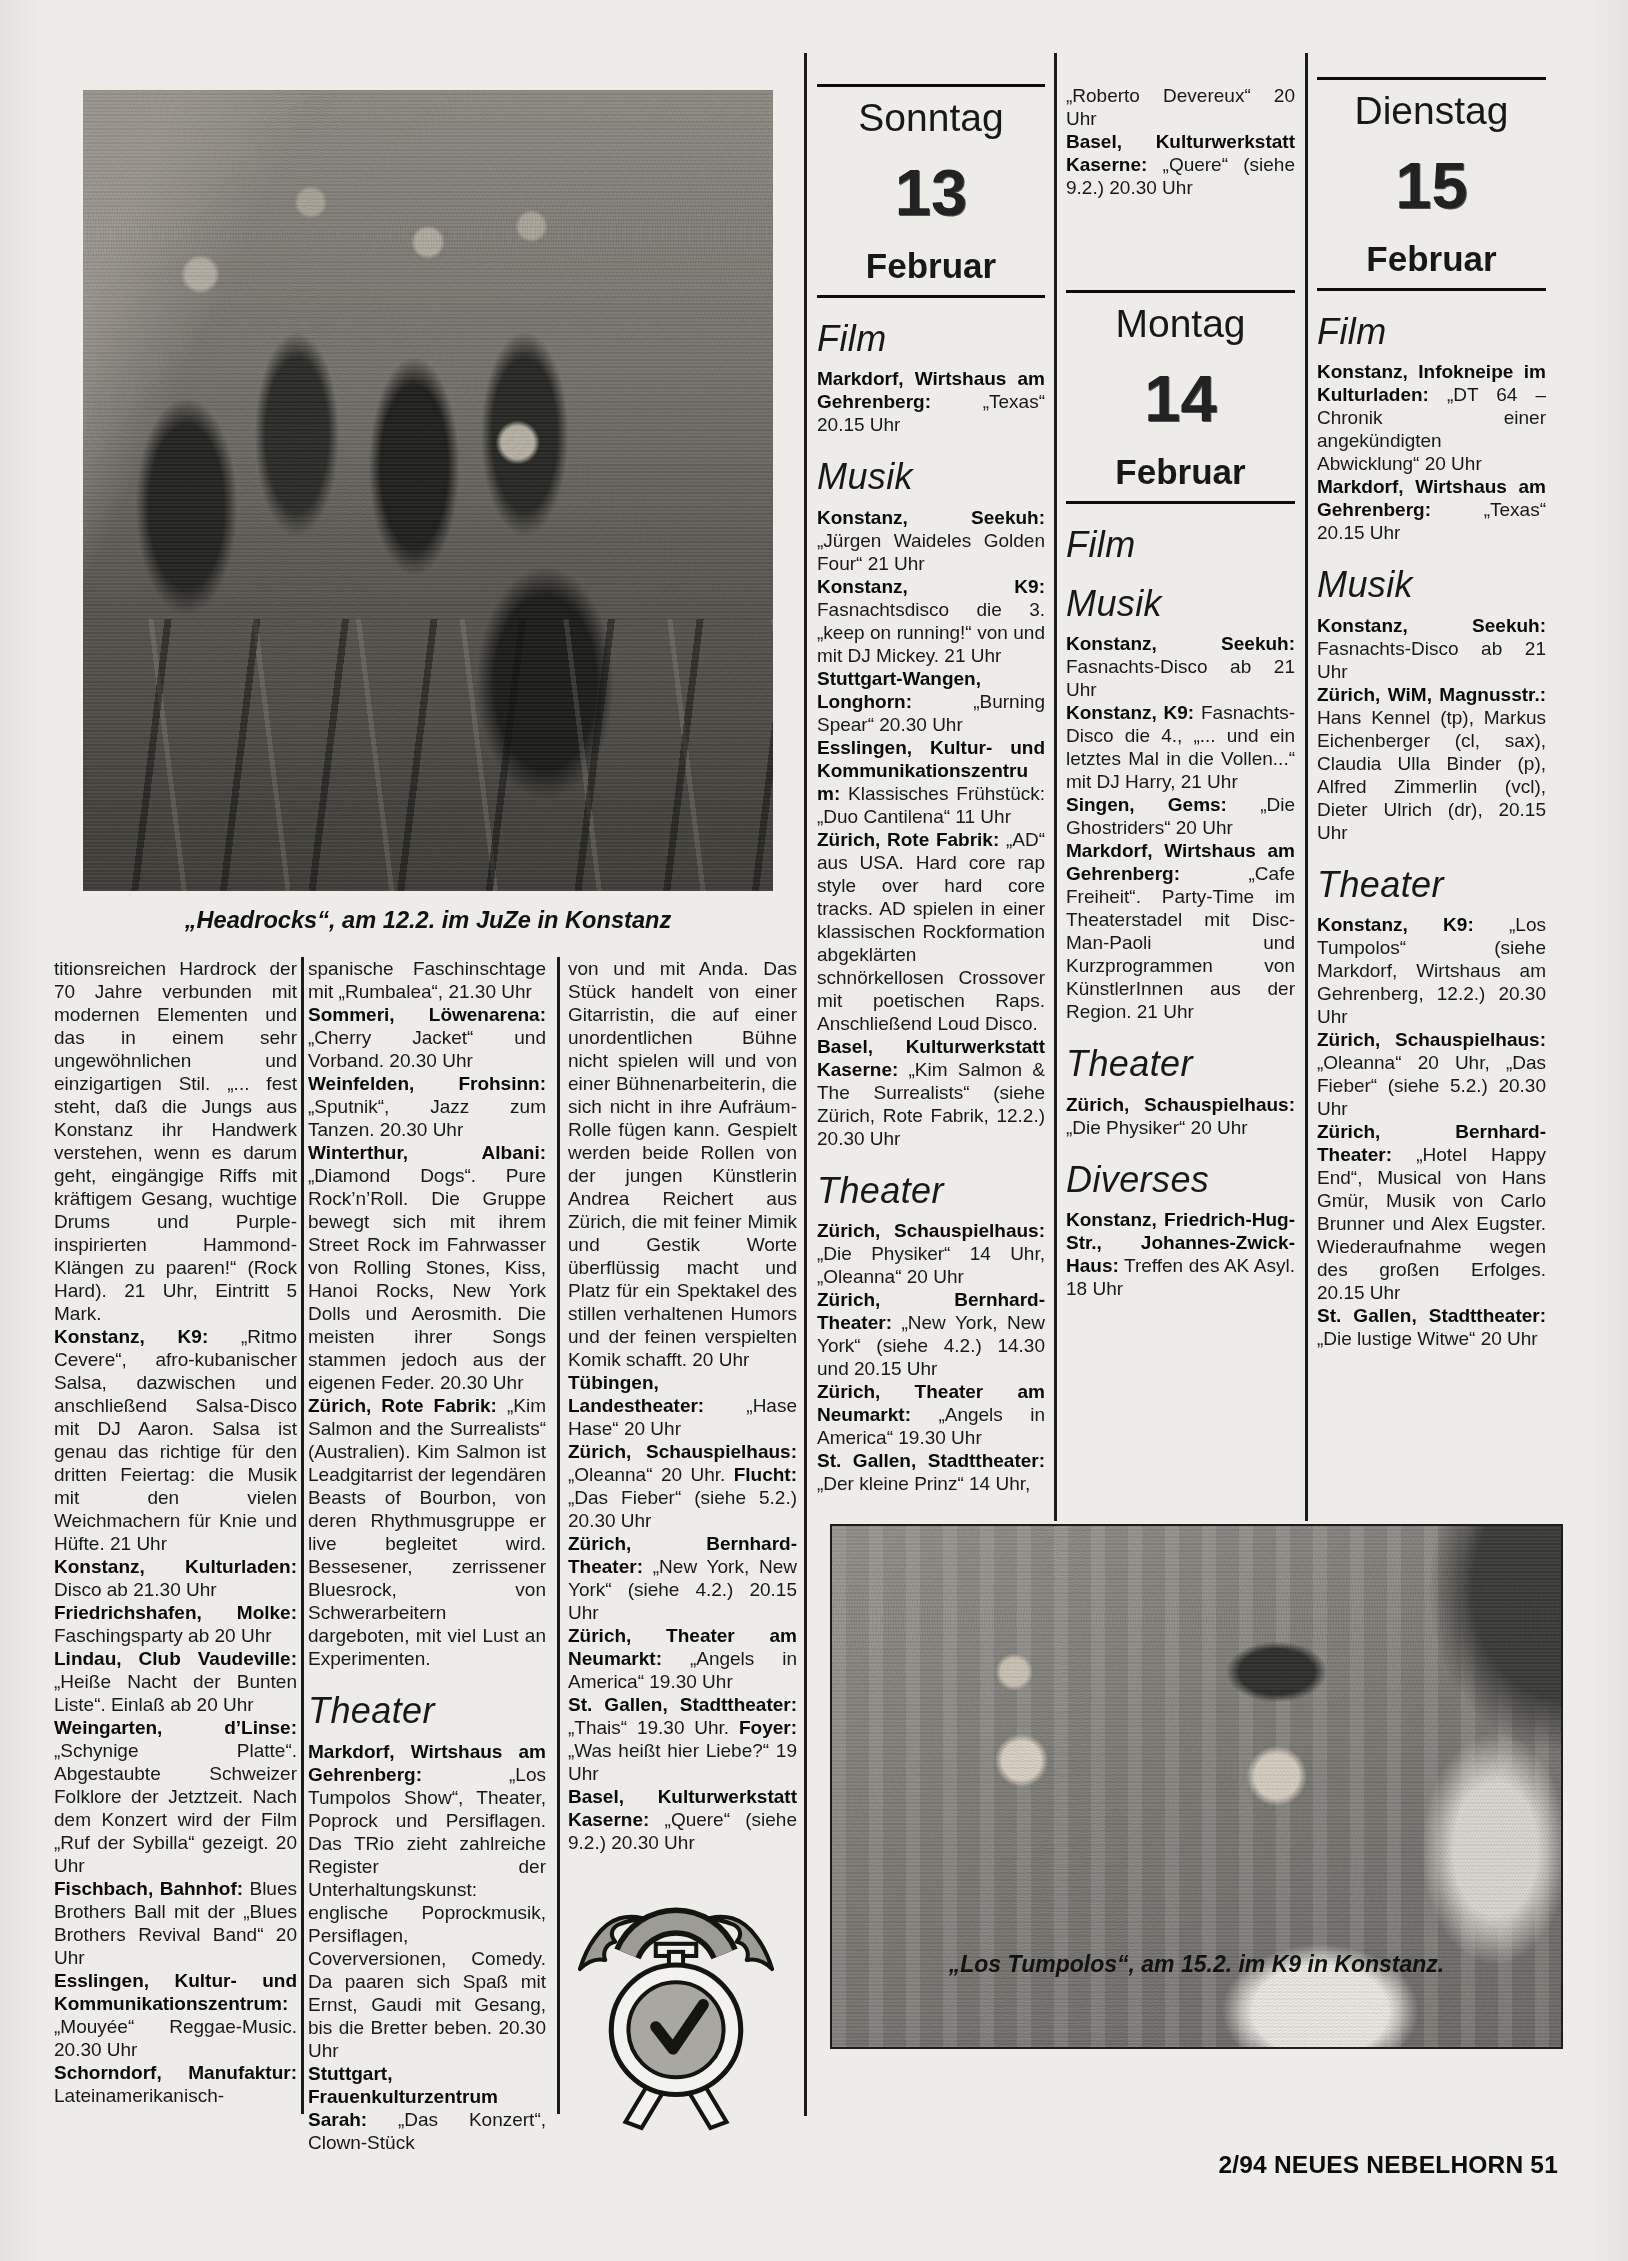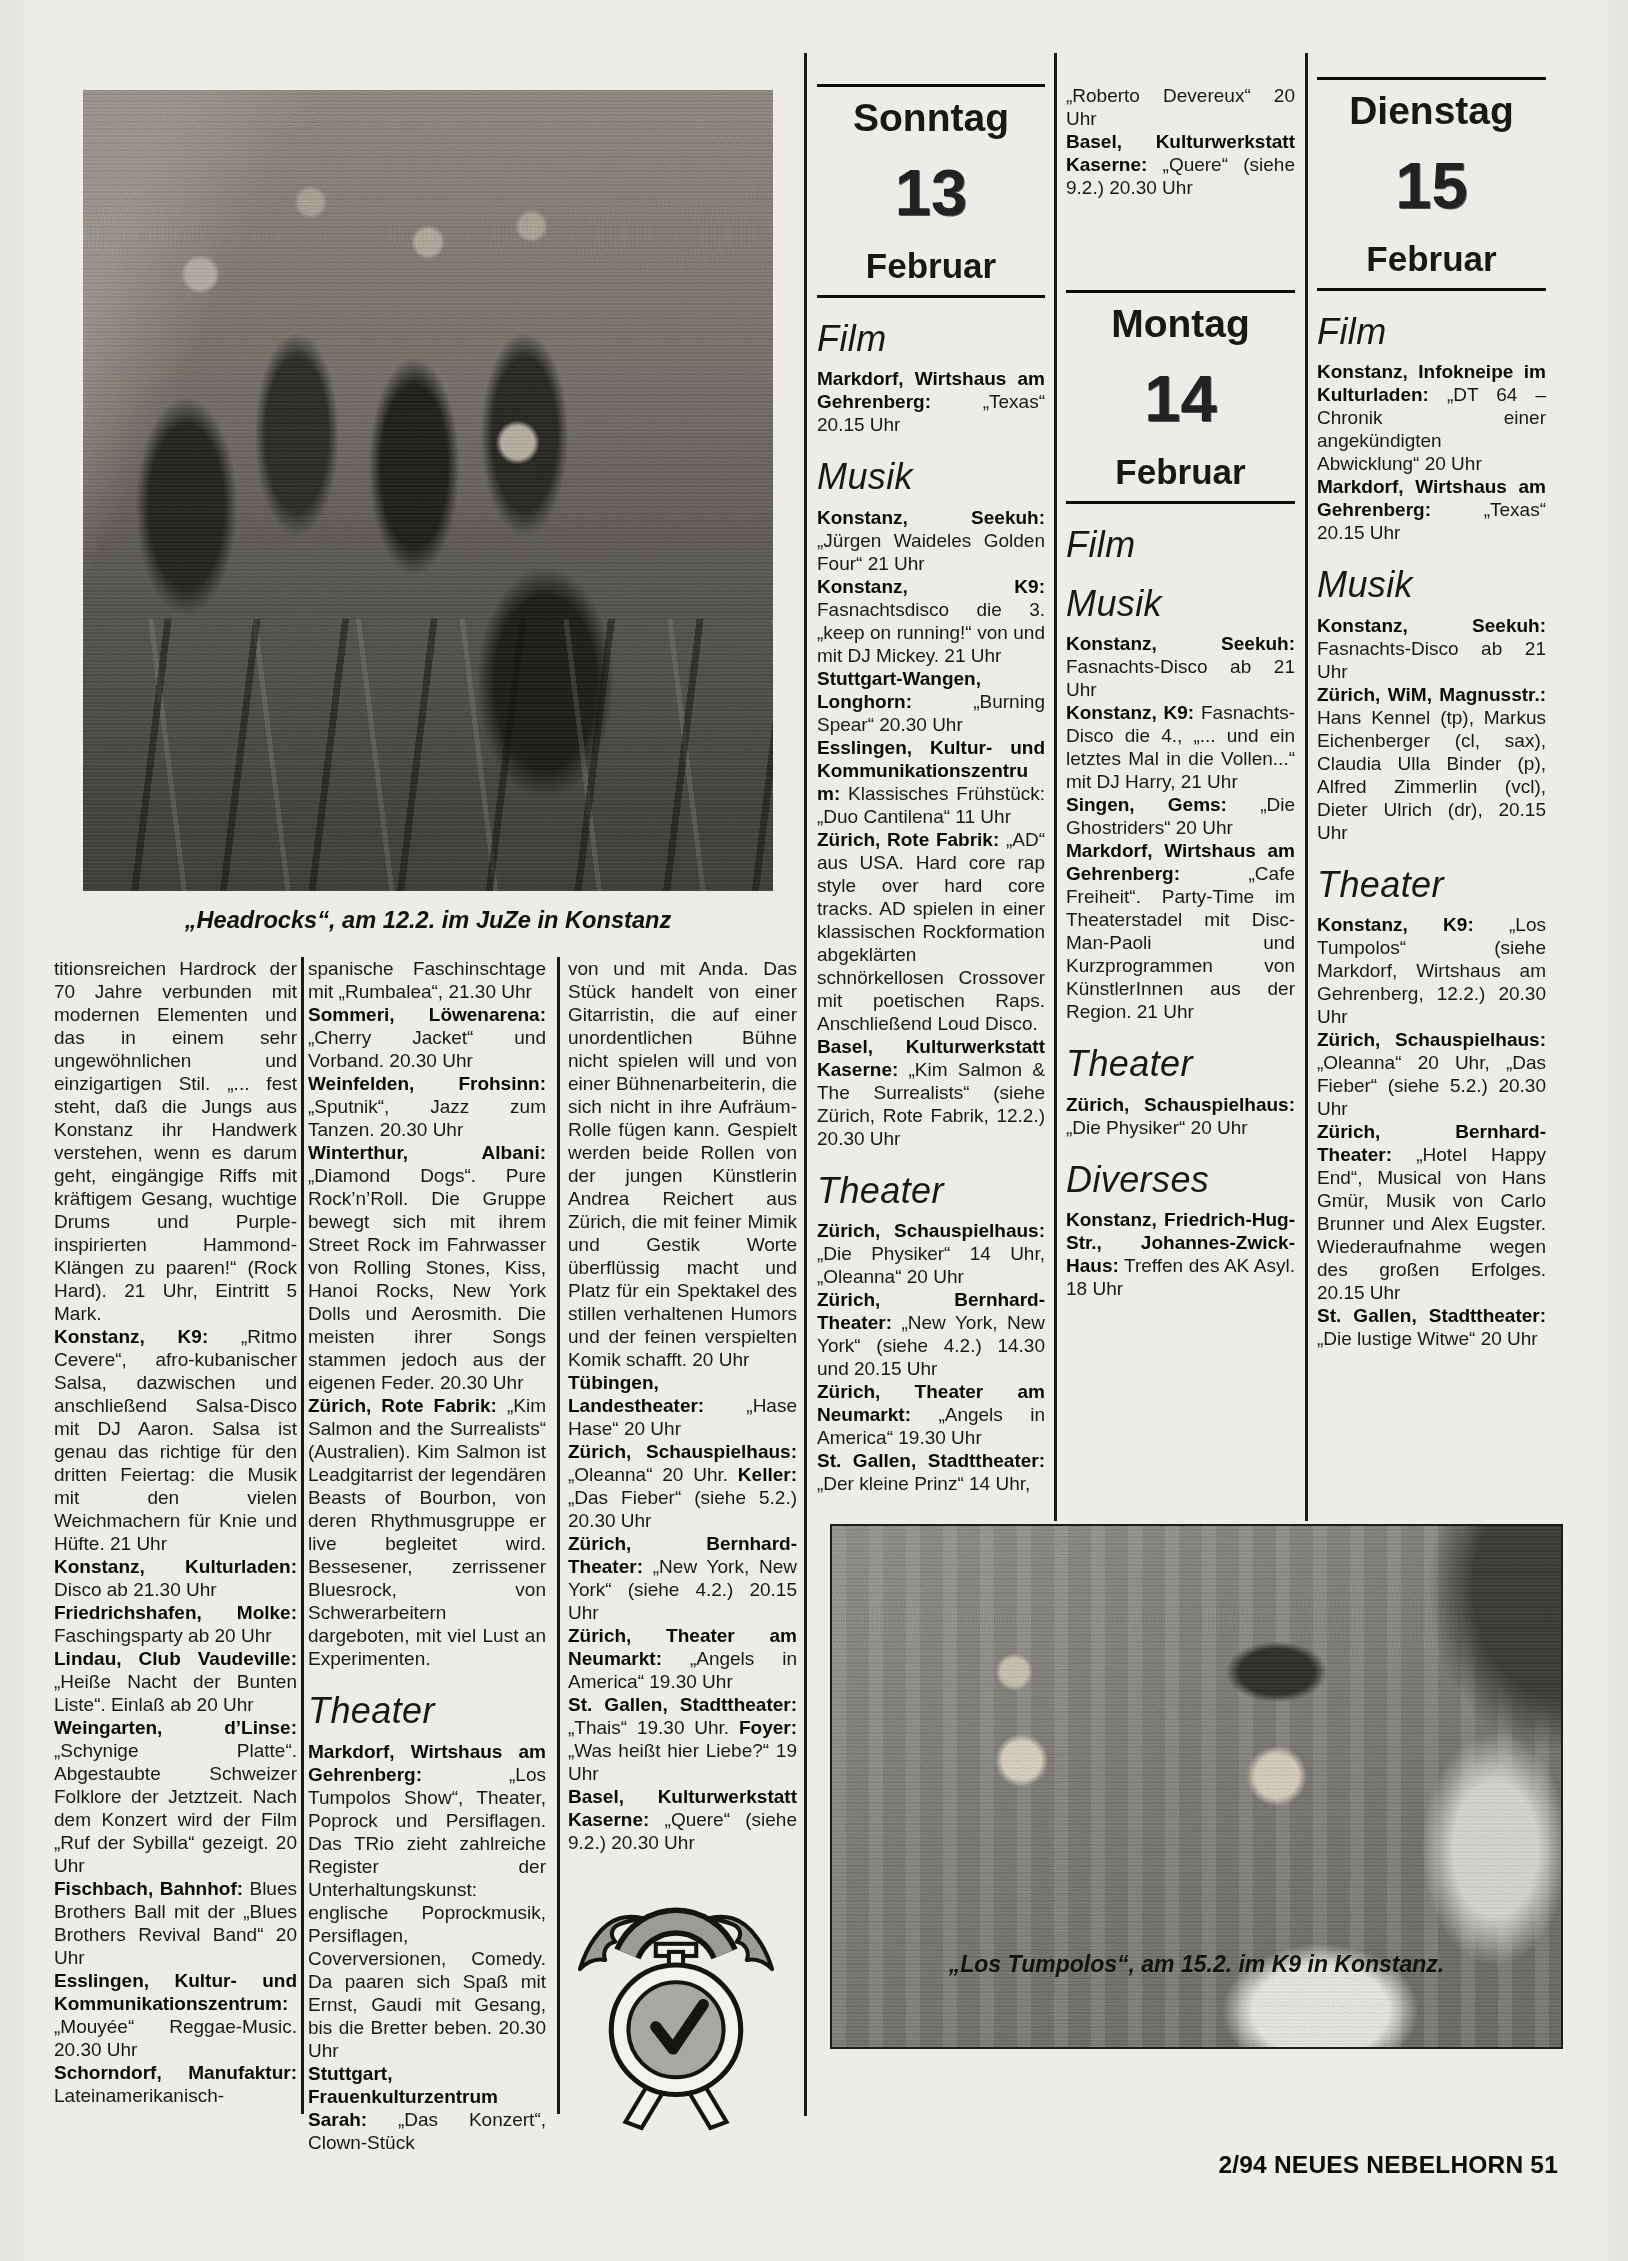--- a/index.html
+++ b/index.html
@@ -74,21 +74,21 @@
   .col b { font-weight: 700; color: #0b0b08; }
   .cat {
     font-style: italic; font-size: 36px; line-height: 1;
     text-align: left; letter-spacing: 0.4px;
     margin: 23px 0 10.5px;
   }
   .day-box {
     border-top: 3.5px solid #0c0c09; border-bottom: 3.5px solid #0c0c09;
     text-align: center; padding: 10.5px 0 12.3px;
   }
-  .day-day   { font-size: 39px; font-weight: 700; line-height: 1; }
+  .day-day   { font-size: 39px; font-weight: 400; line-height: 1; }
   .day-num   { font-size: 65px; font-weight: 700; line-height: 1; margin: 23px 0; color: #222; text-shadow: 0.9px 0.9px 0 #555; }
   .day-month { font-size: 35px; font-weight: 700; line-height: 1; }
   #col1 { left: 54px;   top: 957px; width: 243px; }
   #col2 { left: 308px;  top: 957px; width: 238px; }
   #col3 { left: 568px;  top: 957px; width: 229px; }
   #col4 { left: 817px;  top: 84px;   width: 228px; }
   #col5 { left: 1066px; top: 84px;   width: 229px; }
   #col6 { left: 1317px; top: 77px;   width: 229px; }
   [data-column="4"] .day-box { margin-top: 91px; }
   #clock { position: absolute; left: 573px; top: 1873px; width: 206px; height: 263px; }
@@ -131,21 +131,21 @@
       <p class="entry"><b>Weinfelden, Frohsinn:</b><span> „Sputnik“, Jazz zum Tanzen. 20.30 Uhr</span></p>
       <p class="entry"><b>Winterthur, Albani:</b><span> „Diamond Dogs“. Pure Rock’n’Roll. Die Gruppe bewegt sich mit ihrem Street Rock im Fahrwasser von Rolling Stones, Kiss, Hanoi Rocks, New York Dolls und Aerosmith. Die meisten ihrer Songs stammen jedoch aus der eigenen Feder. 20.30 Uhr</span></p>
       <p class="entry"><b>Zürich, Rote Fabrik:</b><span> „Kim Salmon and the Surrealists“ (Australien). Kim Salmon ist Leadgitarrist der legendären Beasts of Bourbon, von deren Rhythmusgruppe er live begleitet wird. Bessesener, zerrissener Bluesrock, von Schwerarbeitern dargeboten, mit viel Lust an Experimenten.</span></p>
       <div class="cat">Theater</div>
       <p class="entry"><b>Markdorf, Wirtshaus am Gehrenberg:</b><span> „Los Tumpolos Show“, Theater, Poprock und Persiflagen. Das TRio zieht zahlreiche Register der Unterhaltungskunst: englische Poprockmusik, Persiflagen, Coverversionen, Comedy. Da paaren sich Spaß mit Ernst, Gaudi mit Gesang, bis die Bretter beben. 20.30 Uhr</span></p>
       <p class="entry"><b>Stuttgart, Frauenkulturzentrum Sarah:</b><span> „Das Konzert“, Clown-Stück</span></p>
     </div>
   <div class="col" id="col3" data-column="2">
       <p class="para"><span>von und mit Anda. Das Stück handelt von einer Gitarristin, die auf einer unordentlichen Bühne nicht spielen will und von einer Bühnenarbeiterin, die sich nicht in ihre Aufräum-Rolle fügen kann. Gespielt werden beide Rollen von der jungen Künstlerin Andrea Reichert aus Zürich, die mit feiner Mimik und Gestik Worte überflüssig macht und Platz für ein Spektakel des stillen verhaltenen Humors und der feinen verspielten Komik schafft. 20 Uhr</span></p>
       <p class="entry"><b>Tübingen, Landestheater:</b><span> „Hase Hase“ 20 Uhr</span></p>
-      <p class="entry"><b>Zürich, Schauspielhaus:</b><span> „Oleanna“ 20 Uhr. </span><b>Keller:</b><span> „Das Fieber“ (siehe 5.2.) 20.30 Uhr</span></p>
+      <p class="entry"><b>Zürich, Schauspielhaus:</b><span> „Oleanna“ 20 Uhr. </span><b>Flucht:</b><span> „Das Fieber“ (siehe 5.2.) 20.30 Uhr</span></p>
       <p class="entry"><b>Zürich, Bernhard-Theater:</b><span> „New York, New York“ (siehe 4.2.) 20.15 Uhr</span></p>
       <p class="entry"><b>Zürich, Theater am Neumarkt:</b><span> „Angels in America“ 19.30 Uhr</span></p>
       <p class="entry"><b>St. Gallen, Stadttheater:</b><span> „Thais“ 19.30 Uhr. </span><b>Foyer:</b><span> „Was heißt hier Liebe?“ 19 Uhr</span></p>
       <p class="entry"><b>Basel, Kulturwerkstatt Kaserne:</b><span> „Quere“ (siehe 9.2.) 20.30 Uhr</span></p>
     </div>
   <div class="col" id="col4" data-column="3">
       <div class="day-box">
         <div class="day-day">Sonntag</div>
         <div class="day-num">13</div>
         <div class="day-month">Februar</div>

